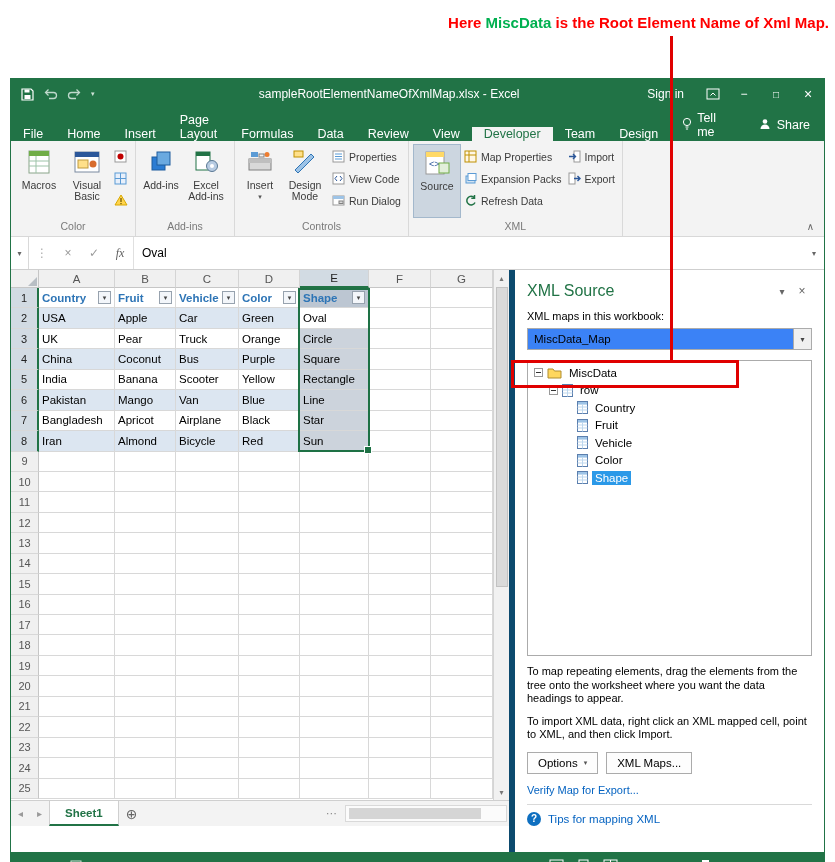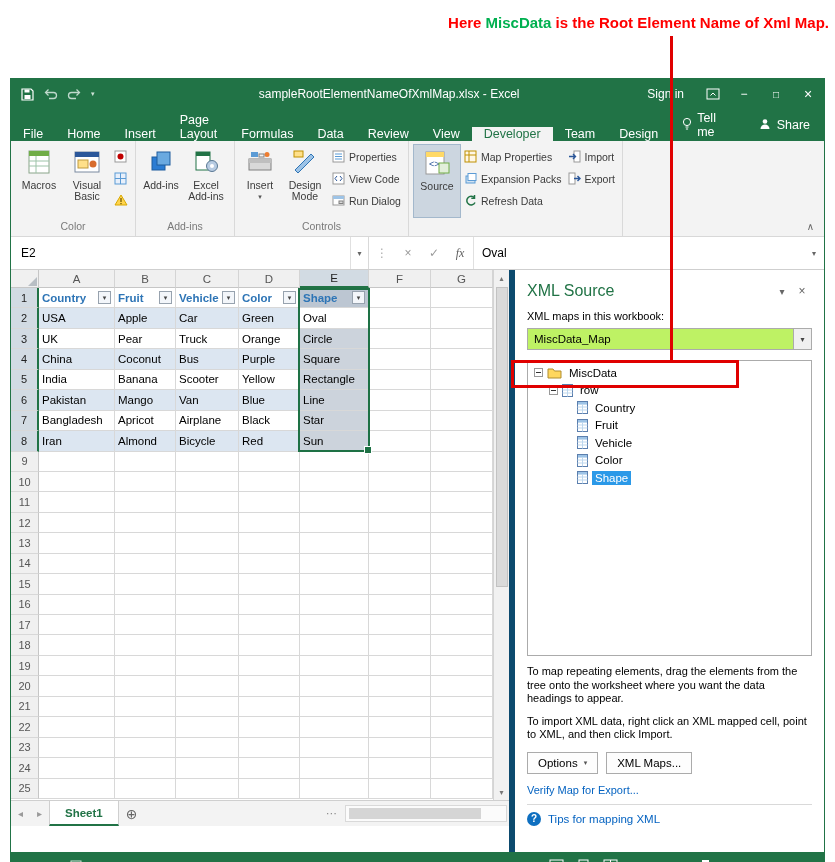--- a/index.html
+++ b/index.html
@@ -102,21 +102,21 @@
   .tabdots{position:absolute;right:172px;top:0;height:100%;display:flex;align-items:center;color:#888;font-size:11px;}
   .hscroll{position:absolute;right:2px;top:4px;width:162px;height:17px;background:#fbfbfb;border:1px solid #d9d9d9;}
   .hthumb{position:absolute;left:3px;top:2px;width:132px;height:11px;background:#d5d5d5;}
 
   
   .pane{flex:1;background:#ffffff;border-left:6px solid #0c4a6e;padding:8px 12px 4px;display:flex;flex-direction:column;overflow:hidden;font-size:11px;}
   .pane-hdr{display:flex;align-items:center;height:26px;flex:0 0 auto;}
   .pane-title{flex:1;color:#217346;font-size:16px;}
   .pane-hic{width:20px;text-align:center;color:#666;font-size:10px;}
   .maps-label{margin:6px 0 6px;color:#000;}
-  .mapdd{height:22px;border:1px solid #ababab;background:#bef264;display:flex;align-items:stretch;flex:0 0 auto;}
+  .mapdd{height:22px;border:1px solid #ababab;background:#3b82f6;display:flex;align-items:stretch;flex:0 0 auto;}
   .mapdd-text{flex:1;display:flex;align-items:center;padding-left:6px;font-size:11.5px;}
   .mapdd-btn{width:18px;border-left:1px solid #ababab;background:#f0f0f0;display:flex;align-items:center;justify-content:center;font-size:8px;color:#444;}
   .treebox{margin-top:10px;border:1px solid #ababab;background:#fff;height:296px;padding:3px 2px;overflow:hidden;flex:0 0 auto;}
   .tree-item{display:flex;align-items:center;height:17.5px;font-size:11.5px;}
   .exp{width:9px;height:9px;border:1px solid #999;background:#fff;display:inline-flex;align-items:center;justify-content:center;margin-right:4px;flex:0 0 auto;}
   .exp-minus{width:5px;height:1px;background:#333;}
   .exp-spacer{width:13px;flex:0 0 auto;}
   .tree-ic{display:inline-flex;margin-right:4px;flex:0 0 auto;}
   .tree-lbl{padding:1px 3px;}
   .tree-lbl.selected{background:#2b99e8;color:#fff;}
@@ -402,26 +402,26 @@
             </div>
             <div class="smallbtn">
               <span><svg width="13" height="13">
                     <rect x="1" y="1" width="6" height="11" fill="#fff" stroke="#999"></rect>
                     <path d="M6 6.5 h6 M9.5 4 l2.5 2.5 L9.5 9" fill="none" stroke="#2b579a" stroke-width="1.4"></path>
                   </svg></span>
               <span>Export</span>
             </div>
           </div>
         </div>
+        <div class="rg-label">XML</div>
       </div>
       <span class="ribbon-collapse">∧</span>
     </div>
 
     <div class="fbar">
-      <div class="namebox">E2</div>
       <div class="name-caret">▾</div>
       <div class="fsep">⋮</div>
       <div class="fbtn">×</div>
       <div class="fbtn">✓</div>
       <div class="fbtn fx">fx</div>
       <div class="ffield">Oval</div>
       <div class="f-caret">▾</div>
     </div>
 
     <div class="main">

